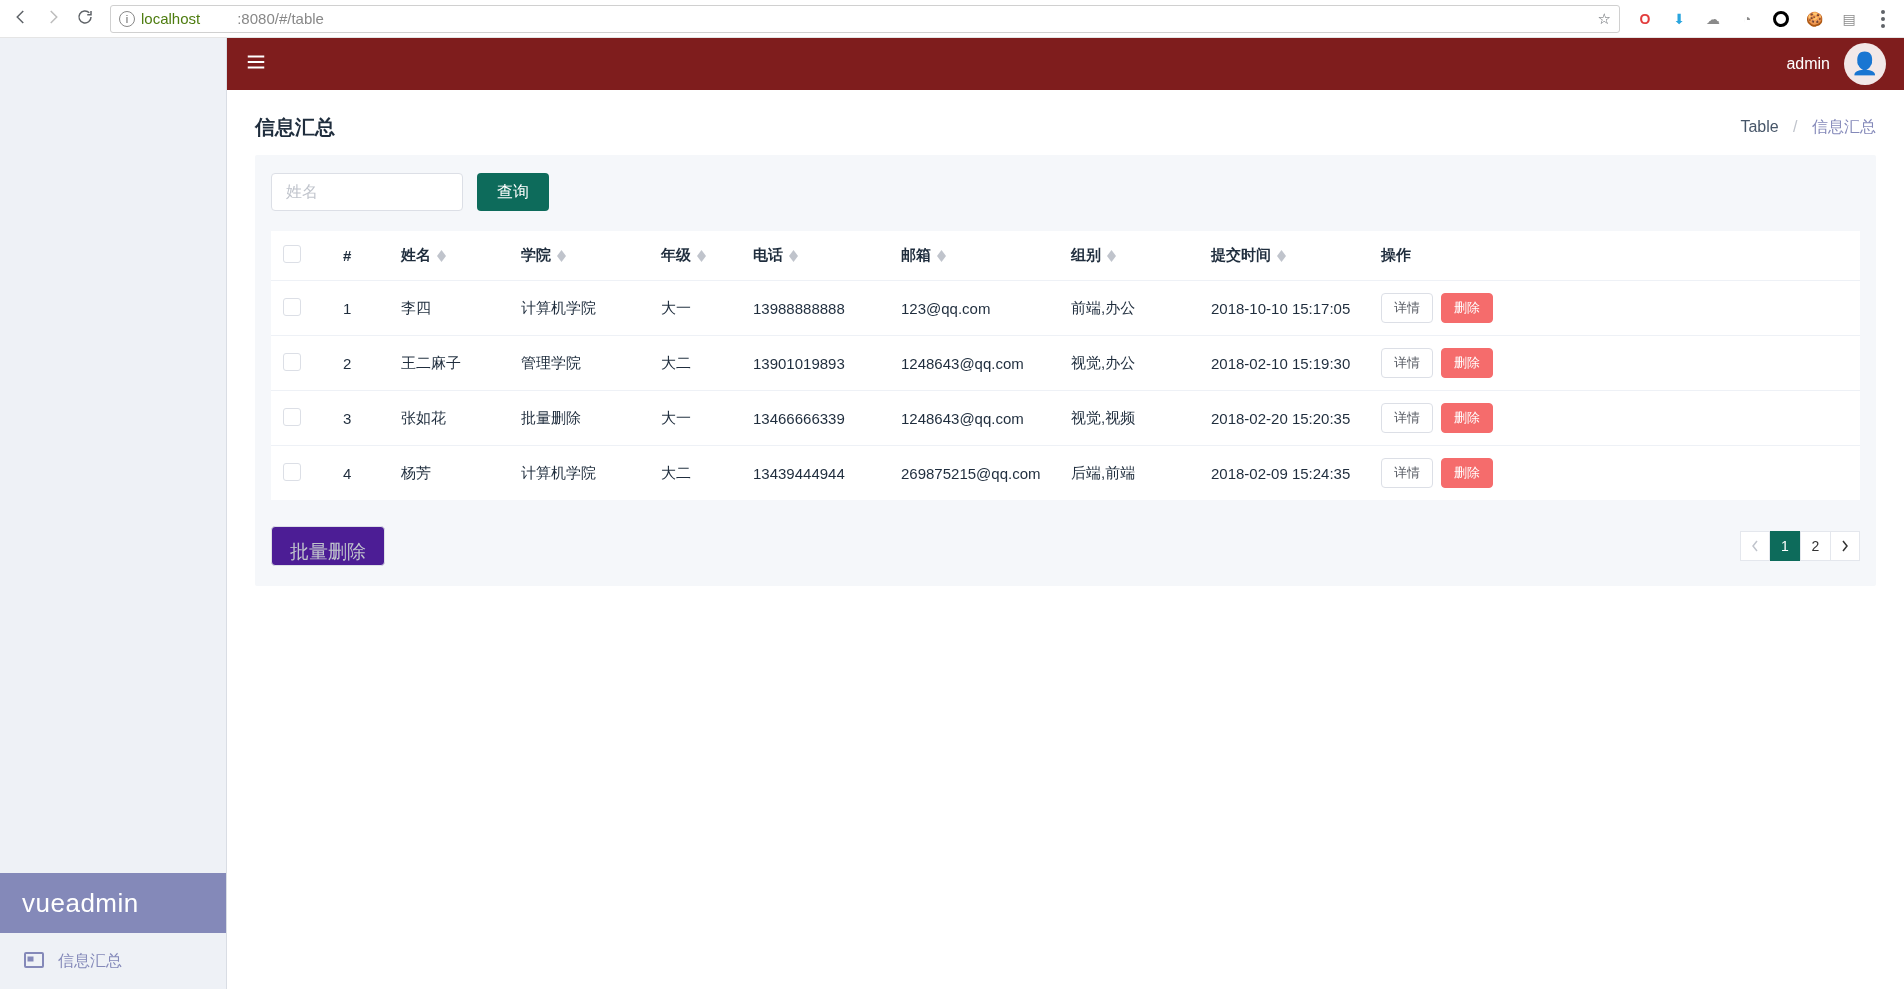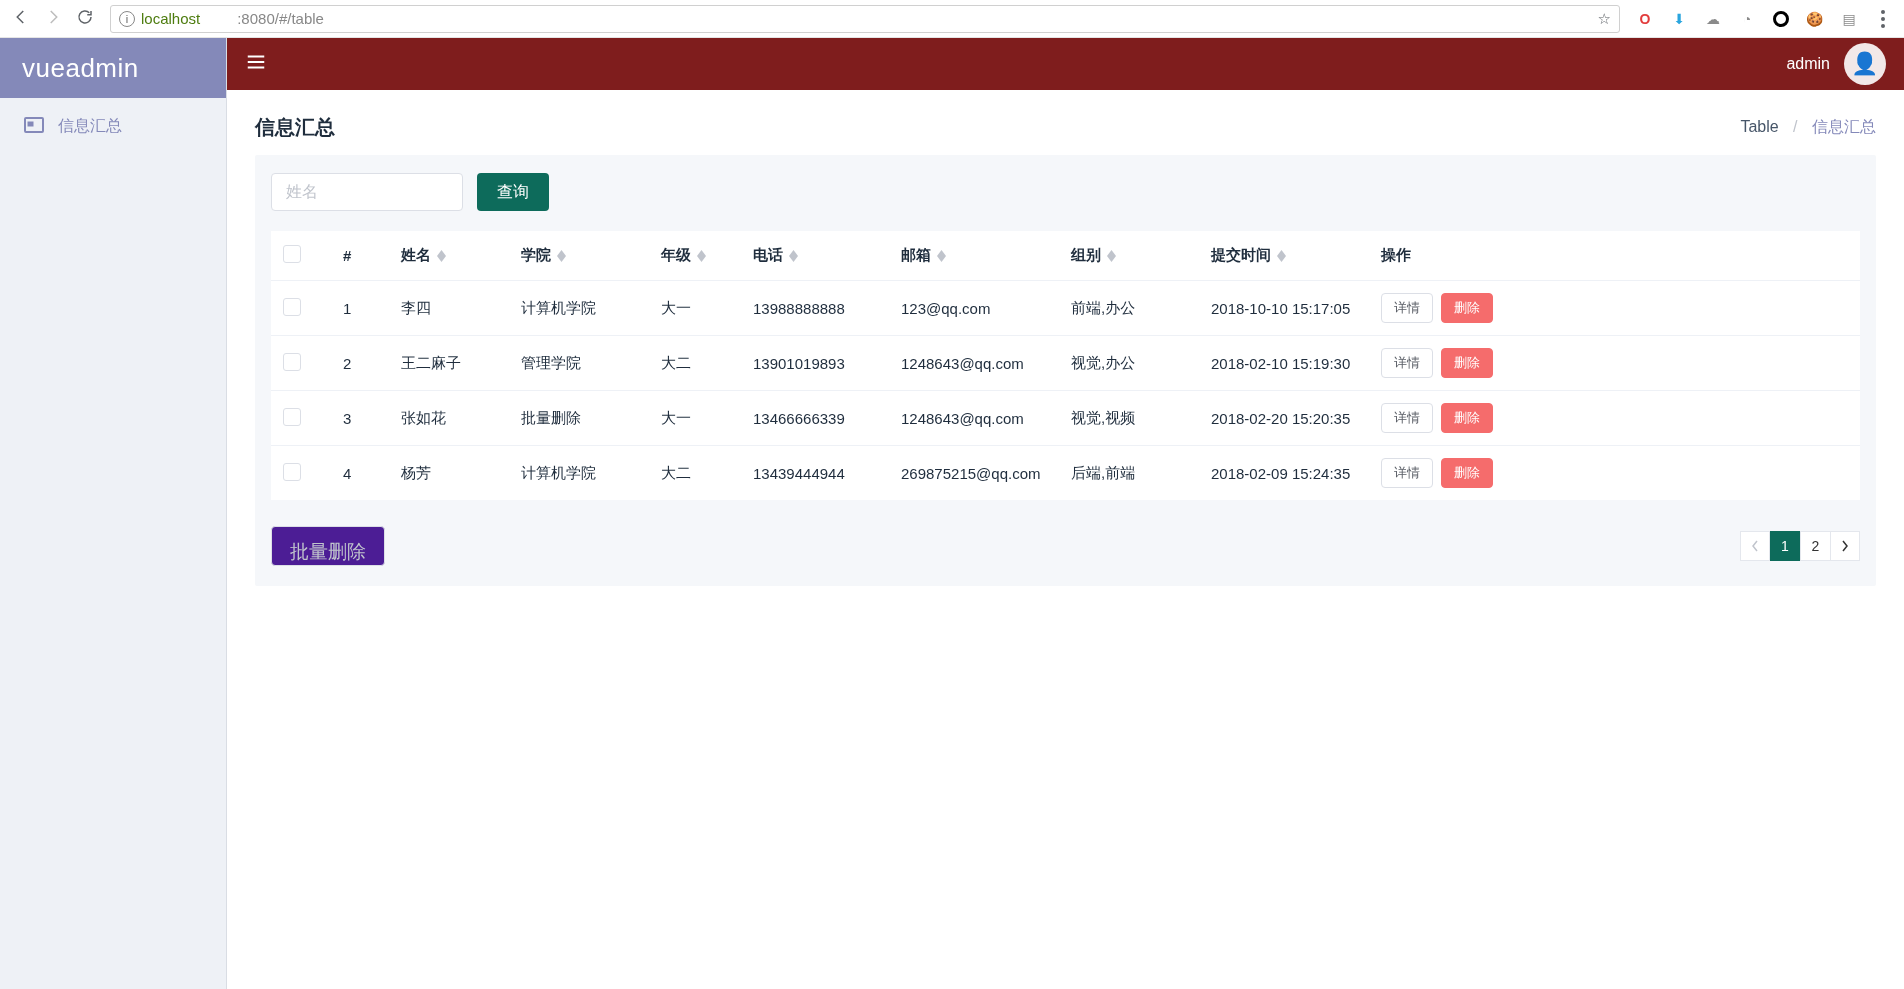--- a/index.html
+++ b/index.html
@@ -21,21 +21,21 @@
     .ext-red { color:#e23c3c; font-weight:bold; }
     .ext-blue { color:#2aa5de; }
     .ext-grey { color:#8a8a8a; }
     .ext-circle { border:3px solid #000; border-radius:50%; width:16px;height:16px; }
     .ext-cookie { color:#c98a2b; }
     .ext-dots { display:flex; flex-direction:column; gap:3px; }
     .ext-dots span { width:4px;height:4px;background:#5f6368;border-radius:50%; }
 
     
     .admin { display:flex; height: 951px; }
-    .sidebar { width: 227px; background:#eef1f6; display:flex;flex-direction:column; }
+    .sidebar { width: 227px; background:#eef1f6; display:flex;flex-direction:column;justify-content:flex-end; }
     .brand { height:60px; background:#8489b9; display:flex;align-items:center;padding-left:22px;color:#fff; }
     .brand span { font-size:26px; letter-spacing:0.5px; }
     .side-item { height:56px; display:flex;align-items:center;padding-left:24px;gap:14px;font-size:16px;cursor:pointer; }
     .side-item.active { color:#8489b9; }
     .side-item.active .side-ico rect, .side-item.active .side-ico path { stroke:#8489b9; }
     .side-item:not(.active){ color:#48576a; }
     .side-ico { width:20px;height:18px; }
     .divider-v { border-right:1px solid #d9dde4; }
 
     .main { flex:1; display:flex; flex-direction:column; background:#fff; }

